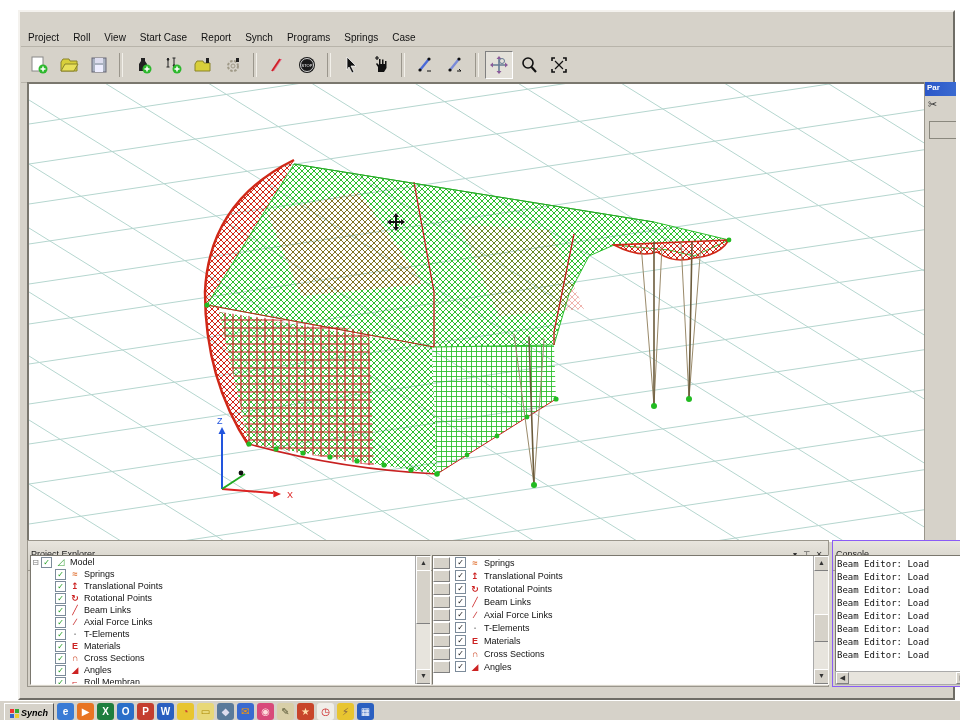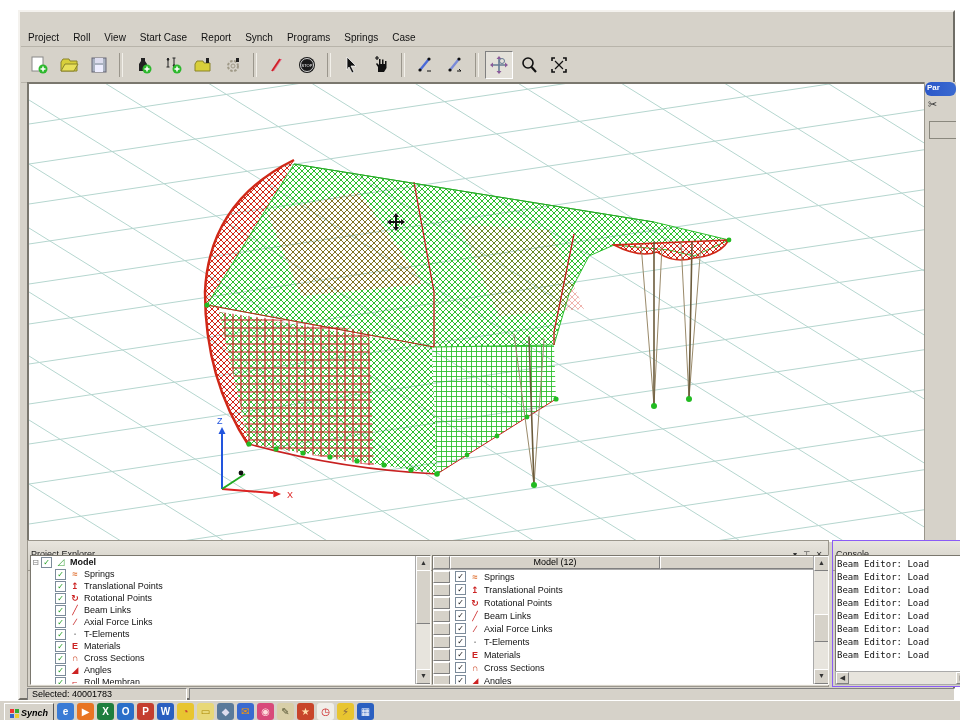--- a/index.html
+++ b/index.html
@@ -19,21 +19,21 @@
     gap:2px;padding-left:4px;background:#d6d2c9;border-bottom:1px solid #b8b4aa;}
   .tbtn{width:26px;height:26px;display:flex;align-items:center;justify-content:center;border:1px solid transparent;}
   .tbtn.pressed{border-color:#808080 #fff #fff #808080;background:#e4e1da;}
   .tsep{width:2px;height:24px;margin:0 4px;border-left:1px solid #9a968c;border-right:1px solid #f2f0ea;}
   
   .viewport{position:absolute;left:7px;top:70px;width:895px;height:456px;background:#fff;
     border:2px solid;border-color:#7a776e #fcfbf8 #fcfbf8 #7a776e;box-sizing:content-box;overflow:hidden;}
   .rightpanel{position:absolute;left:904px;top:70px;width:31px;height:460px;background:#d6d2c9;
     border-left:1px solid #9a968c;overflow:hidden;}
   .rp-title{height:12px;background:linear-gradient(90deg,#2b57c8,#3a6ad0);color:#fff;font-size:8px;
-    font-weight:bold;padding:1px 2px;white-space:nowrap;overflow:hidden;border-radius:6px;}
+    font-weight:bold;padding:1px 2px;white-space:nowrap;overflow:hidden;}
   .rp-icon{font-size:11px;color:#333;padding:2px 3px;}
   .rp-groupbox{margin:8px 0 0 4px;width:40px;height:16px;border:1px solid #8a887e;border-right:none;background:#d6d2c9;}
   
   .dock{position:absolute;left:7px;top:528px;width:802px;height:147px;background:#d6d2c9;
     border:1px solid #9a968c;box-sizing:border-box;}
   .dockheader{height:13px;display:flex;align-items:flex-start;font-size:9px;color:#222;
     padding:8px 3px;background:linear-gradient(#e8e5de,#cfccc2);border-bottom:1px solid #9a968c;}
   .dockheader .sp{flex:1;}
   .dockbtn{width:12px;height:11px;font-size:8px;line-height:11px;text-align:center;color:#333;}
   .pane{position:absolute;top:14px;bottom:1px;background:#fff;border:1px solid;border-color:#7a776e #fcfbf8 #fcfbf8 #7a776e;overflow:hidden;}
@@ -353,21 +353,21 @@
         <span class="dockbtn">▾</span>
         <span class="dockbtn">⊤</span>
         <span class="dockbtn">✕</span>
       </div>
 
       <div class="pane" id="treepane">
         <div class="treerow">
           <span class="twig">⊟</span>
           <span class="cb">✓</span>
           <span class="tico" style="color:#3aa23a">◿</span>
-          <span style="font-weight:bold">Model</span>
+          <span style="font-weight:normal">Model</span>
         </div>
         <div>
   <div class="treerow">
     <span class="indent"></span>
     <span class="cb">✓</span>
     <span class="tico" style="color: rgb(224, 112, 48);">≈</span>
     <span>Springs</span>
   </div>
 
   <div class="treerow">
@@ -434,25 +434,20 @@
   </div>
 </div>
         <div class="vsb">
           <span class="sbtn" style="top:0">▲</span>
           <span class="sthumb" style="top:14px;height:52px"></span>
           <span class="sbtn" style="bottom:0">▼</span>
         </div>
       </div>
 
       <div class="pane" id="gridpane">
-        <div class="gridhead">
-          <span class="ghcell" style="width:17px"></span>
-          <span class="ghcell" style="width:210px;text-align:center">Model (12)</span>
-          <span class="ghcell" style="flex:1"></span>
-        </div>
         <div>
   <div class="gridrow">
     <span class="rowhdr"></span>
     <span class="cb black">✓</span>
     <span class="tico" style="color: rgb(224, 112, 48);">≈</span>
     <span>Springs</span>
   </div>
 
   <div class="gridrow">
     <span class="rowhdr"></span>
@@ -538,24 +533,20 @@
   <div>Beam Editor: Load</div>
 
   <div>Beam Editor: Load</div>
 </div>
       <div class="hsb">
         <span class="sbtn" style="top:0;left:0;width:11px;height:10px;line-height:9px">◀</span>
         <span class="sbtn" style="top:0;right:0;left:auto;width:11px;height:10px;line-height:9px">▶</span>
       </div>
     </div>
 
-    <div class="statusbar">
-      <span class="statcell" style="width:150px">Selected: 40001783</span>
-      <span class="statcell" style="flex:1"></span>
-    </div>
   </div>
 
   <div id="taskbar">
     <span class="startbtn">
       <span class="winflag">
         <i style="background:#e33"></i>
           <i style="background:#3a3"></i>
           <i style="background:#36c"></i>
           <i style="background:#ec3"></i>
       </span>

